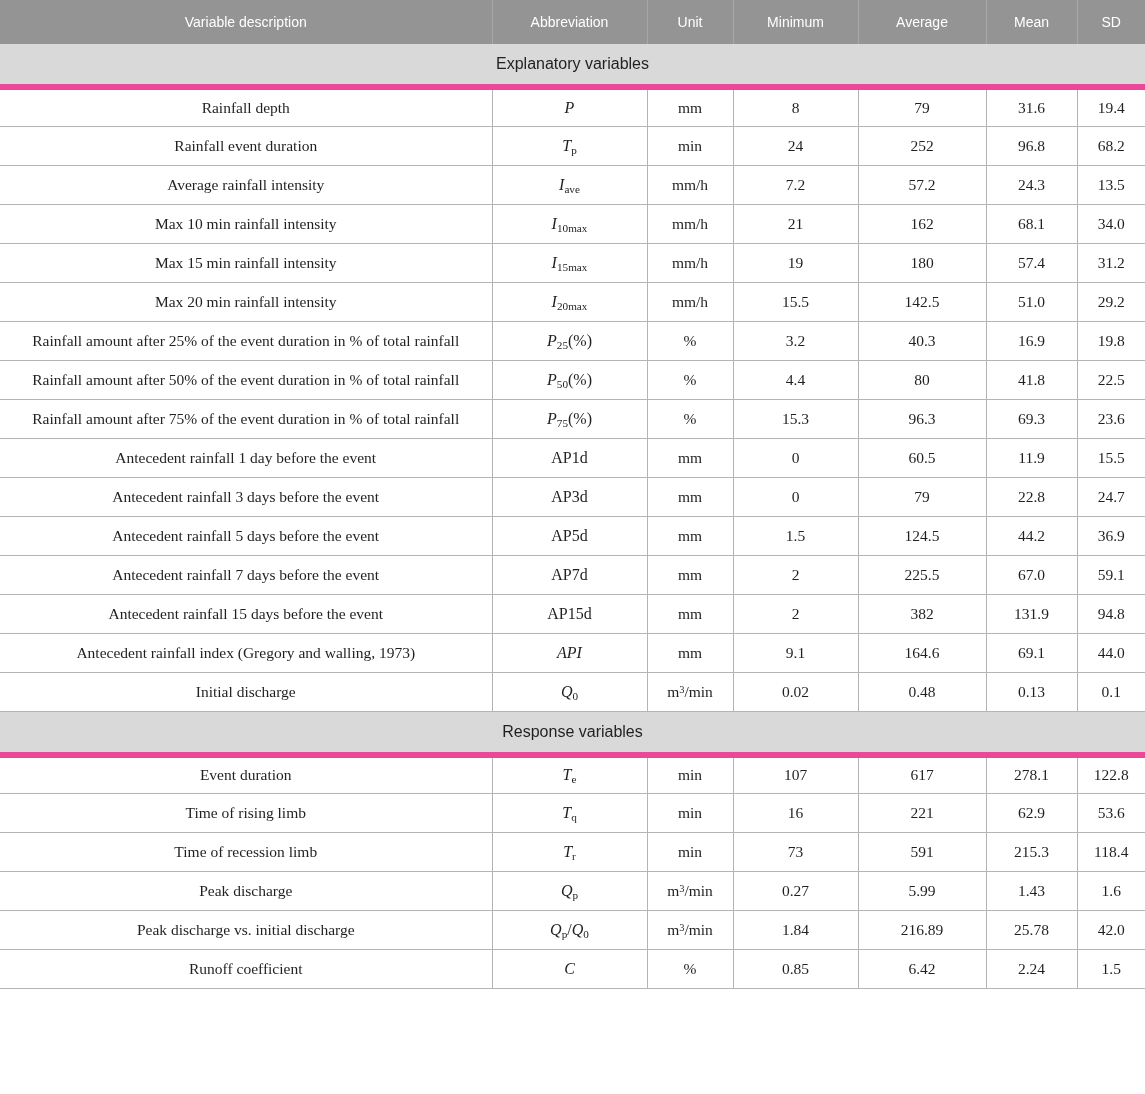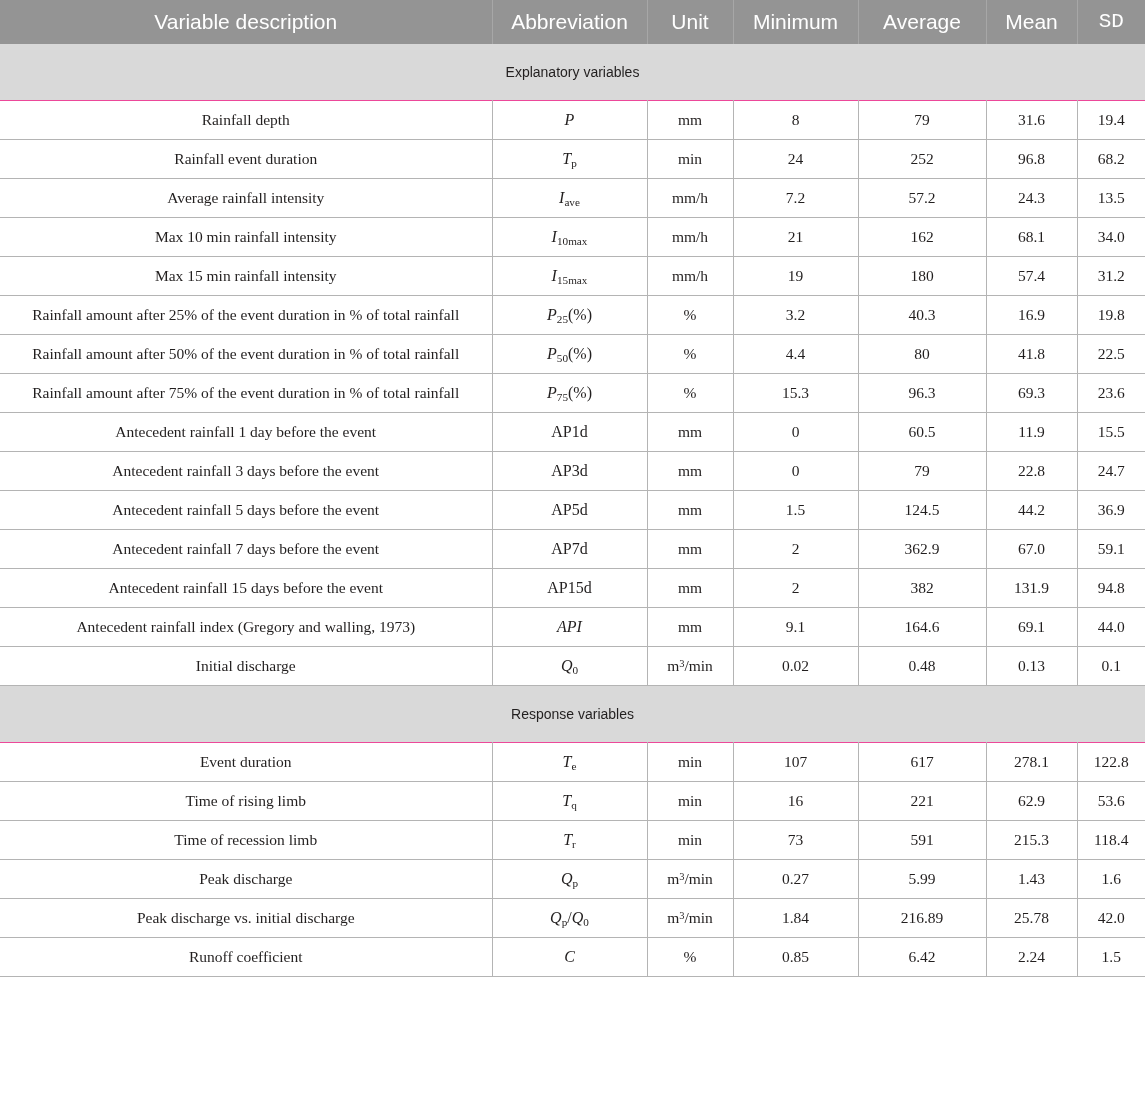--- a/index.html
+++ b/index.html
@@ -26,38 +26,38 @@
   table.stats-table col.c-min   { width: 125px; }
   table.stats-table col.c-max   { width: 128px; }
   table.stats-table col.c-mean  { width: 91px; }
   table.stats-table col.c-sd    { width: 68px; }
 
   thead th.hdr-cell {
     background: #949494;
     color: #ffffff;
     font-family: "Liberation Sans", sans-serif;
     font-weight: normal;
-    font-size: 21px;
+    font-size: 14px;
     height: 44px;
     line-height: 44px;
     padding: 0 0;
     text-align: center;
     border: none;
     border-right: 1px solid #a7a7a7;
     box-sizing: border-box;
     vertical-align: middle;
   }
-  thead th.hdr-cell:last-child { border-right: none; font-family: Liberation Mono, monospace; }
+  thead th.hdr-cell:last-child { border-right: none; }
 
   tr.section-row td.section-cell {
     background: #d9d9d9;
     color: #221f1f;
     font-family: "Liberation Sans", sans-serif;
-    font-size: 14px;
-    height: 56px;
+    font-size: 16px;
+    height: 40px;
     text-align: center;
     vertical-align: middle;
     border: none;
     padding: 0 16px;
   }
 
   tbody tr.data-row td {
     height: 39px;
     border-bottom: 1px solid #b4b4b4;
     border-right: 1px solid #b4b4b4;
@@ -75,21 +75,21 @@
   tbody tr.data-row td.cell-abbr {
     font-size: 16px;
   }
   tbody tr.data-row td.cell-unit,
   tbody tr.data-row td.cell-num {
     font-size: 15.5px;
   }
 
   
   tbody tr.data-row.first-of-section td {
-    border-top: 1px solid #ec4899;
+    border-top: 6px solid #ec4899;
   }
 
   .v { font-style: italic; }
   sub {
     font-size: 0.7em;
     font-style: normal;
     vertical-align: -0.28em;
     line-height: 0;
   }
   sup {
@@ -165,20 +165,29 @@
       <tr class="data-row">
         <td class="cell-desc">Max 15 min rainfall intensity</td>
         <td class="cell-abbr"><i class="v">I</i><sub>15max</sub></td>
         <td class="cell-unit">mm/h</td>
         <td class="cell-num">19</td>
         <td class="cell-num">180</td>
         <td class="cell-num">57.4</td>
         <td class="cell-num cell-sd">31.2</td>
       </tr>
       <tr class="data-row">
+        <td class="cell-desc">Max 20 min rainfall intensity</td>
+        <td class="cell-abbr"><i class="v">I</i><sub>20max</sub></td>
+        <td class="cell-unit">mm/h</td>
+        <td class="cell-num">15.5</td>
+        <td class="cell-num">142.5</td>
+        <td class="cell-num">51.0</td>
+        <td class="cell-num cell-sd">29.2</td>
+      </tr>
+      <tr class="data-row">
         <td class="cell-desc">Rainfall amount after 25% of the event duration in % of total rainfall</td>
         <td class="cell-abbr"><i class="v">P</i><sub>25</sub>(%)</td>
         <td class="cell-unit">%</td>
         <td class="cell-num">3.2</td>
         <td class="cell-num">40.3</td>
         <td class="cell-num">16.9</td>
         <td class="cell-num cell-sd">19.8</td>
       </tr>
       <tr class="data-row">
         <td class="cell-desc">Rainfall amount after 50% of the event duration in % of total rainfall</td>
@@ -223,21 +232,21 @@
         <td class="cell-num">1.5</td>
         <td class="cell-num">124.5</td>
         <td class="cell-num">44.2</td>
         <td class="cell-num cell-sd">36.9</td>
       </tr>
       <tr class="data-row">
         <td class="cell-desc">Antecedent rainfall 7 days before the event</td>
         <td class="cell-abbr">AP7d</td>
         <td class="cell-unit">mm</td>
         <td class="cell-num">2</td>
-        <td class="cell-num">362.9</td>
+        <td class="cell-num">225.5</td>
         <td class="cell-num">67.0</td>
         <td class="cell-num cell-sd">59.1</td>
       </tr>
       <tr class="data-row">
         <td class="cell-desc">Antecedent rainfall 15 days before the event</td>
         <td class="cell-abbr">AP15d</td>
         <td class="cell-unit">mm</td>
         <td class="cell-num">2</td>
         <td class="cell-num">382</td>
         <td class="cell-num">131.9</td>

